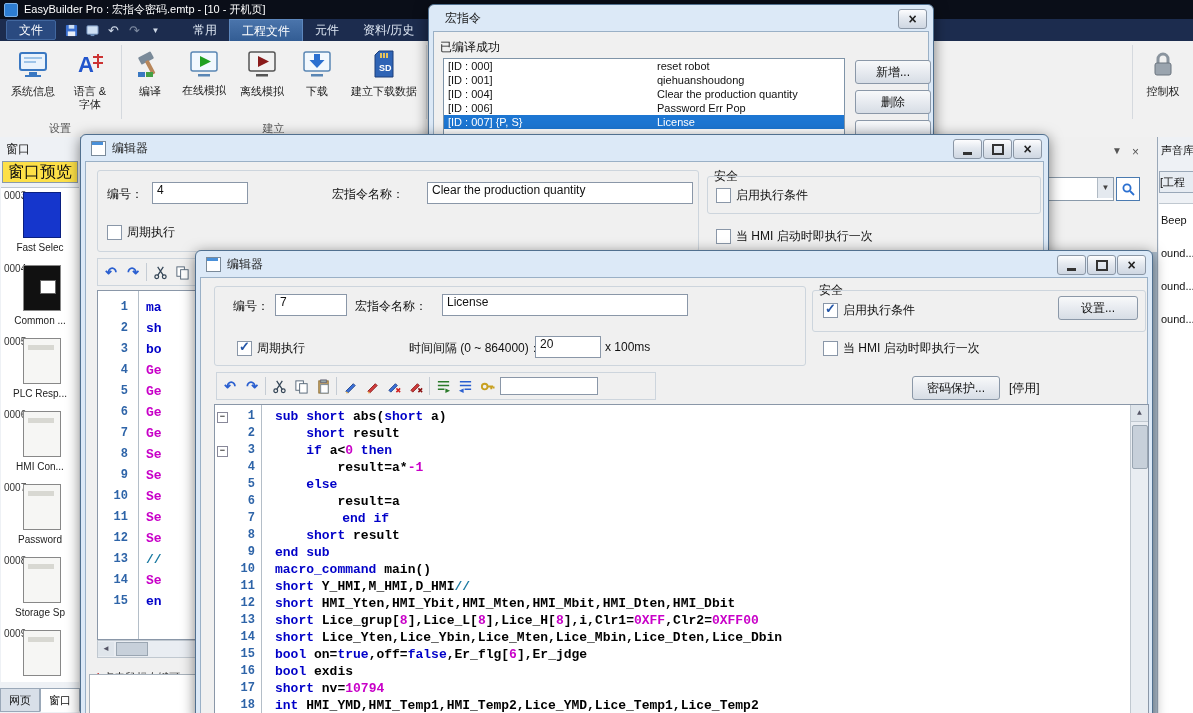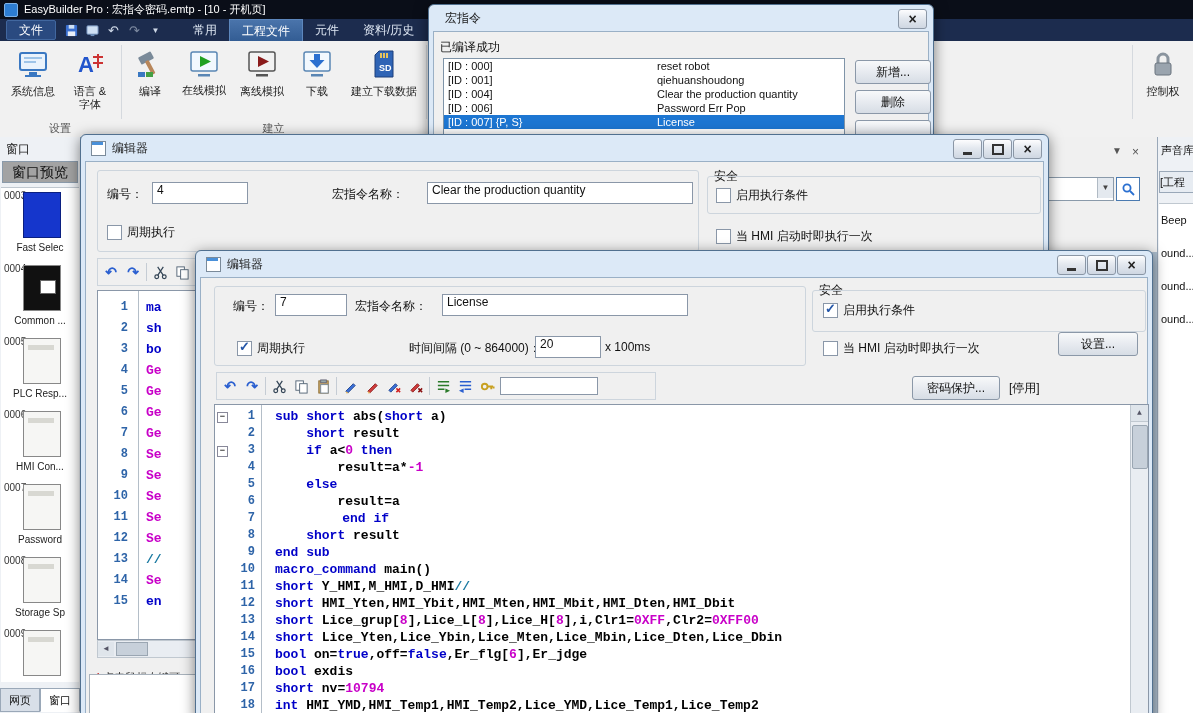--- a/index.html
+++ b/index.html
@@ -22,22 +22,22 @@
   .ribbon{position:absolute;left:0;top:41px;width:1193px;height:96px;background:#f1f1f1;border-bottom:1px solid #c0c8d0;}
   .ritem{position:absolute;top:5px;text-align:center;}
   .ritem .ric{height:36px;display:flex;align-items:center;justify-content:center;}
   .ritem .rlb{font-size:11px;color:#222;line-height:13px;margin-top:3px;}
   .rsep{position:absolute;top:4px;width:1px;height:74px;background:#d5d9de;}
   .rgrouplabel{position:absolute;top:80px;font-size:11px;color:#555;text-align:center;}
   
   .workspace{position:absolute;left:0;top:137px;width:1193px;height:576px;background:#aebfcf;}
   .left-panel{position:absolute;left:0;top:137px;width:80px;height:576px;background:#eef1f5;border-right:1px solid #9aa8b8;z-index:5;}
   .lp-title{padding:4px 0 0 6px;font-size:12px;color:#222;}
-  .lp-preview{position:absolute;left:2px;top:24px;width:74px;height:20px;background:#a3a3a3;border:1px solid #8a9aaa;
-              font-size:14px;line-height:20px;text-align:center;}
+  .lp-preview{position:absolute;left:2px;top:24px;width:74px;height:20px;background:#fde047;border:1px solid #8a9aaa;
+              font-size:16px;line-height:20px;text-align:center;}
   .lp-list{position:absolute;left:1px;top:50px;width:78px;height:494px;background:#fff;border-top:1px solid #c0c8d0;overflow:hidden;}
   .witem{position:relative;height:73px;}
   .wnum{position:absolute;left:3px;top:2px;font-size:10px;color:#333;}
   .wthumb{position:absolute;left:22px;top:4px;width:36px;height:44px;border:1px solid #888;background:#f6f6f4;}
   .wthumb.t-blue{background:#1536cc;border-color:#0a1f80;}
   .wthumb.t-dark{background:#111;}
   .wthumb.t-dark::after{content:"";position:absolute;right:4px;top:14px;width:14px;height:12px;background:#fff;border:1px solid #666;}
   .wthumb.t-light::after{content:"";position:absolute;left:4px;top:6px;width:26px;height:5px;background:#d8d8d2;}
   .wname{position:absolute;left:0;top:54px;width:78px;text-align:center;font-size:10px;color:#222;
          white-space:nowrap;overflow:hidden;}
@@ -512,21 +512,21 @@
       </div>
       <div class="lbl" style="left:208px;top:62px;">时间间隔 (0 ~ 864000)：</div>
       <div class="inp" style="left:334px;top:58px;width:56px;"><span>20</span></div>
       <div class="lbl" style="left:404px;top:62px;">x 100ms</div>
       <div class="lbl" style="left:618px;top:4px;">安全</div>
       <div class="gbox" style="left:611px;top:12px;width:332px;height:40px;"></div>
       <div class="cbrow" style="left:622px;top:24px;">
         <span class="cb checked"></span>
         <span>启用执行条件</span>
       </div>
-      <div class="btn" style="left:857px;top:18px;width:78px;height:22px;line-height:22px;margin-top:36px;">设置...</div>
+      <div class="btn" style="left:857px;top:18px;width:78px;height:22px;line-height:22px;">设置...</div>
       <div class="cbrow" style="left:622px;top:62px;">
         <span class="cb"></span>
         <span>当 HMI 启动时即执行一次</span>
       </div>
       <div class="etoolbar" style="left:15px;top:94px;width:430px;">
         <span class="tic blue">↶</span>
         <span class="tic blue">↷</span>
         <span class="tsep"></span>
         <span class="tic">
             <svg width="15" height="15" viewBox="0 0 16 16">

